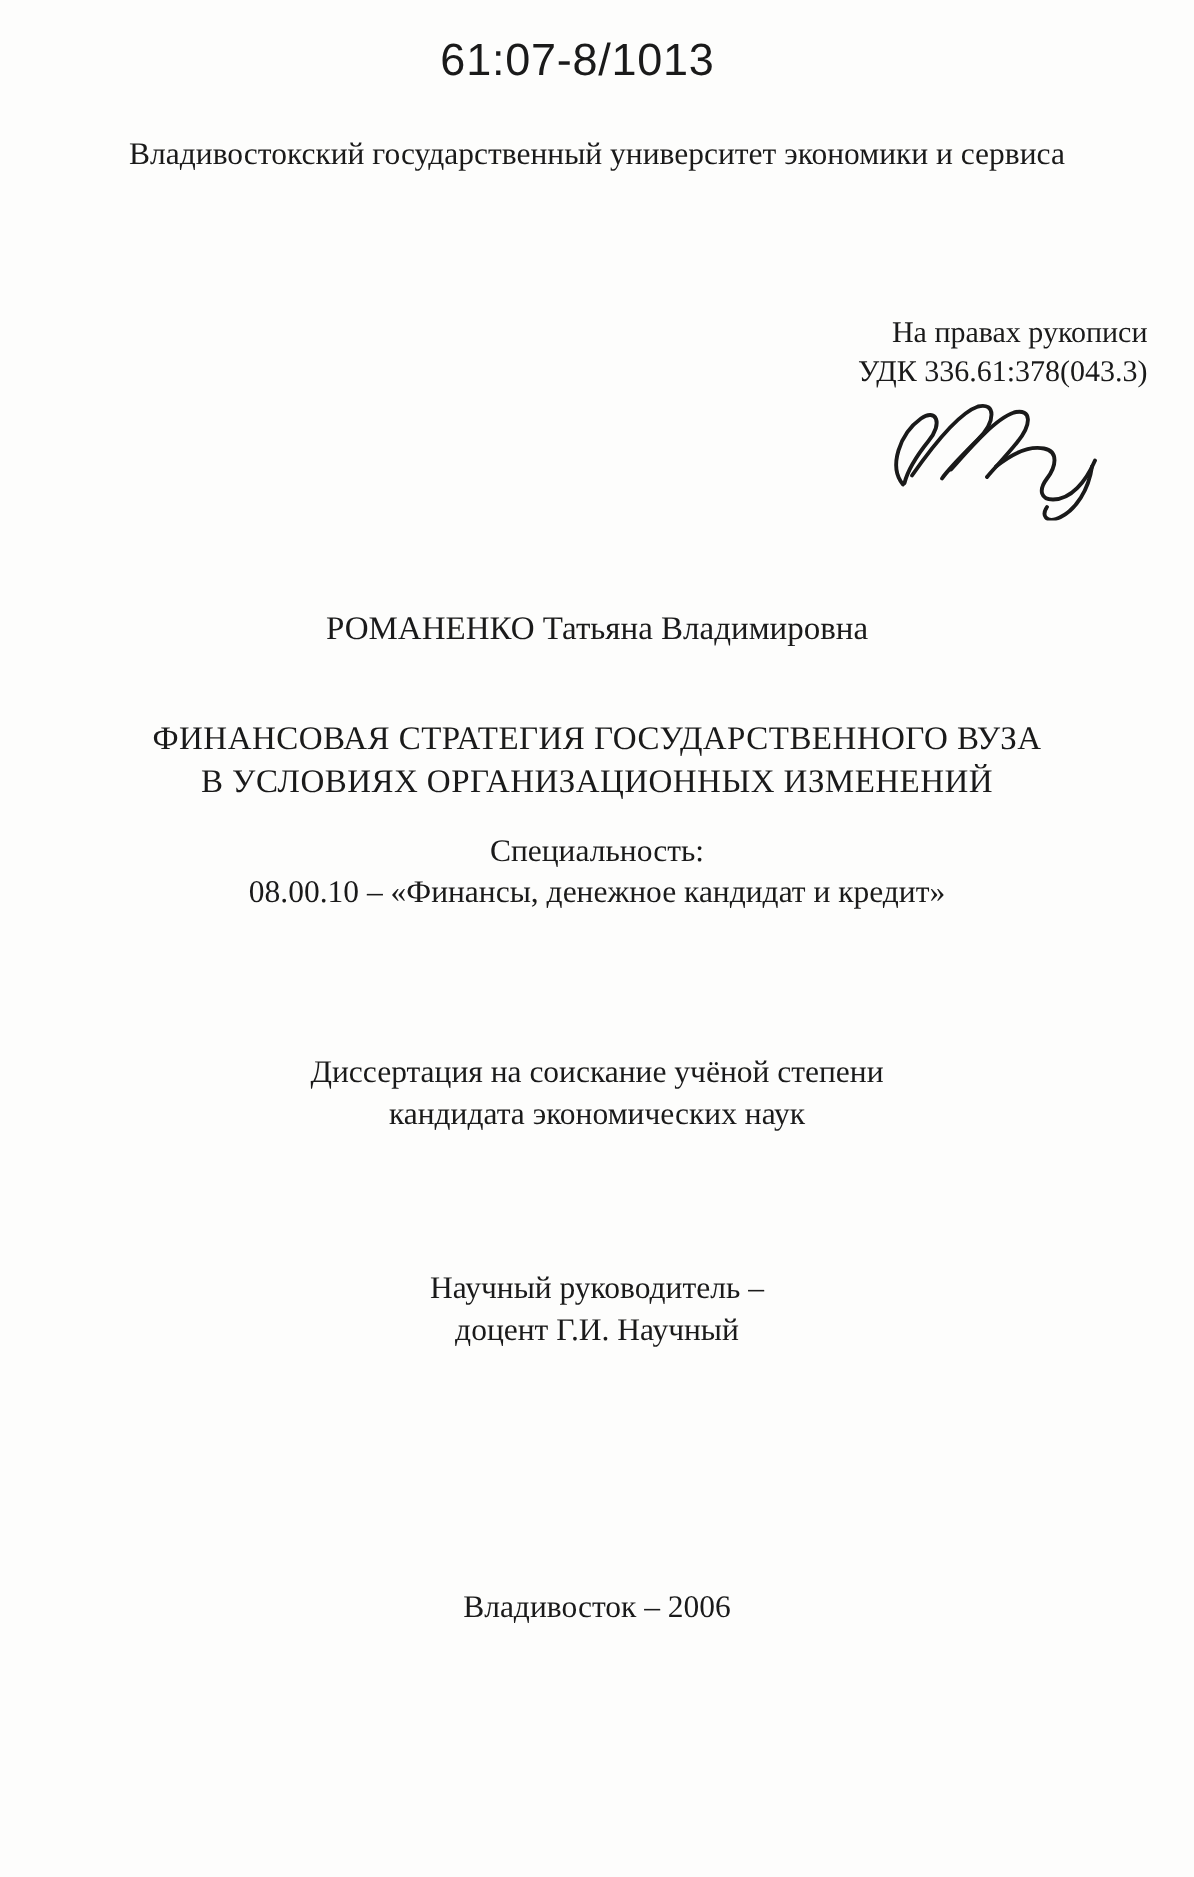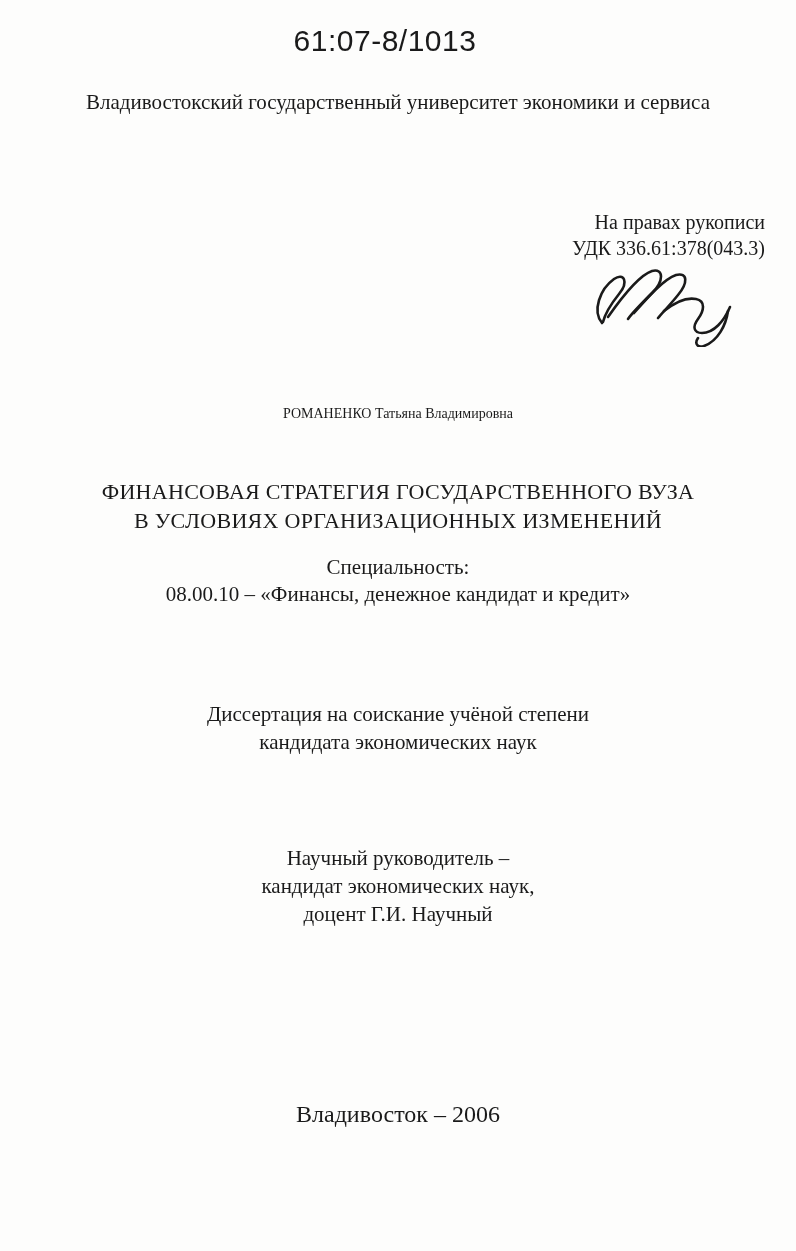--- a/index.html
+++ b/index.html
@@ -44,21 +44,21 @@
   }
   .signature {
     position: absolute;
     top: 263px;
     right: 30px;
     width: 176px;
     height: 84px;
   }
   .author {
     top: 406px;
-    font-size: 14px;
+    font-size: 22px;
   }
   .title-block {
     position: absolute;
     top: 477px;
     left: 0;
     width: 100%;
     text-align: center;
     font-size: 22px;
     line-height: 29px;
     letter-spacing: 0.3px;
@@ -84,22 +84,22 @@
   .advisor-block {
     position: absolute;
     top: 844px;
     left: 0;
     width: 100%;
     text-align: center;
     font-size: 21px;
     line-height: 28px;
   }
   .imprint {
-    top: 1101px;
-    font-size: 24px;
+    top: 1059px;
+    font-size: 21px;
   }
 </style>
 </head>
 <body>
 
 <div class="page">
 
   <div class="line doc-number">61:07-8/1013</div>
 
   <div class="line university">Владивостокский государственный университет экономики и сервиса</div>
@@ -129,19 +129,18 @@
     <div>08.00.10 – «Финансы, денежное кандидат и кредит»</div>
   </div>
 
   <div class="degree-block">
     <div>Диссертация на соискание учёной степени</div>
     <div>кандидата экономических наук</div>
   </div>
 
   <div class="advisor-block">
     <div>Научный руководитель –</div>
-    <div>кандидат экономических наук,</div>
     <div>доцент Г.И. Научный</div>
   </div>
 
   <div class="line imprint">Владивосток – 2006</div>
 
 </div>
 
 </body></html>

